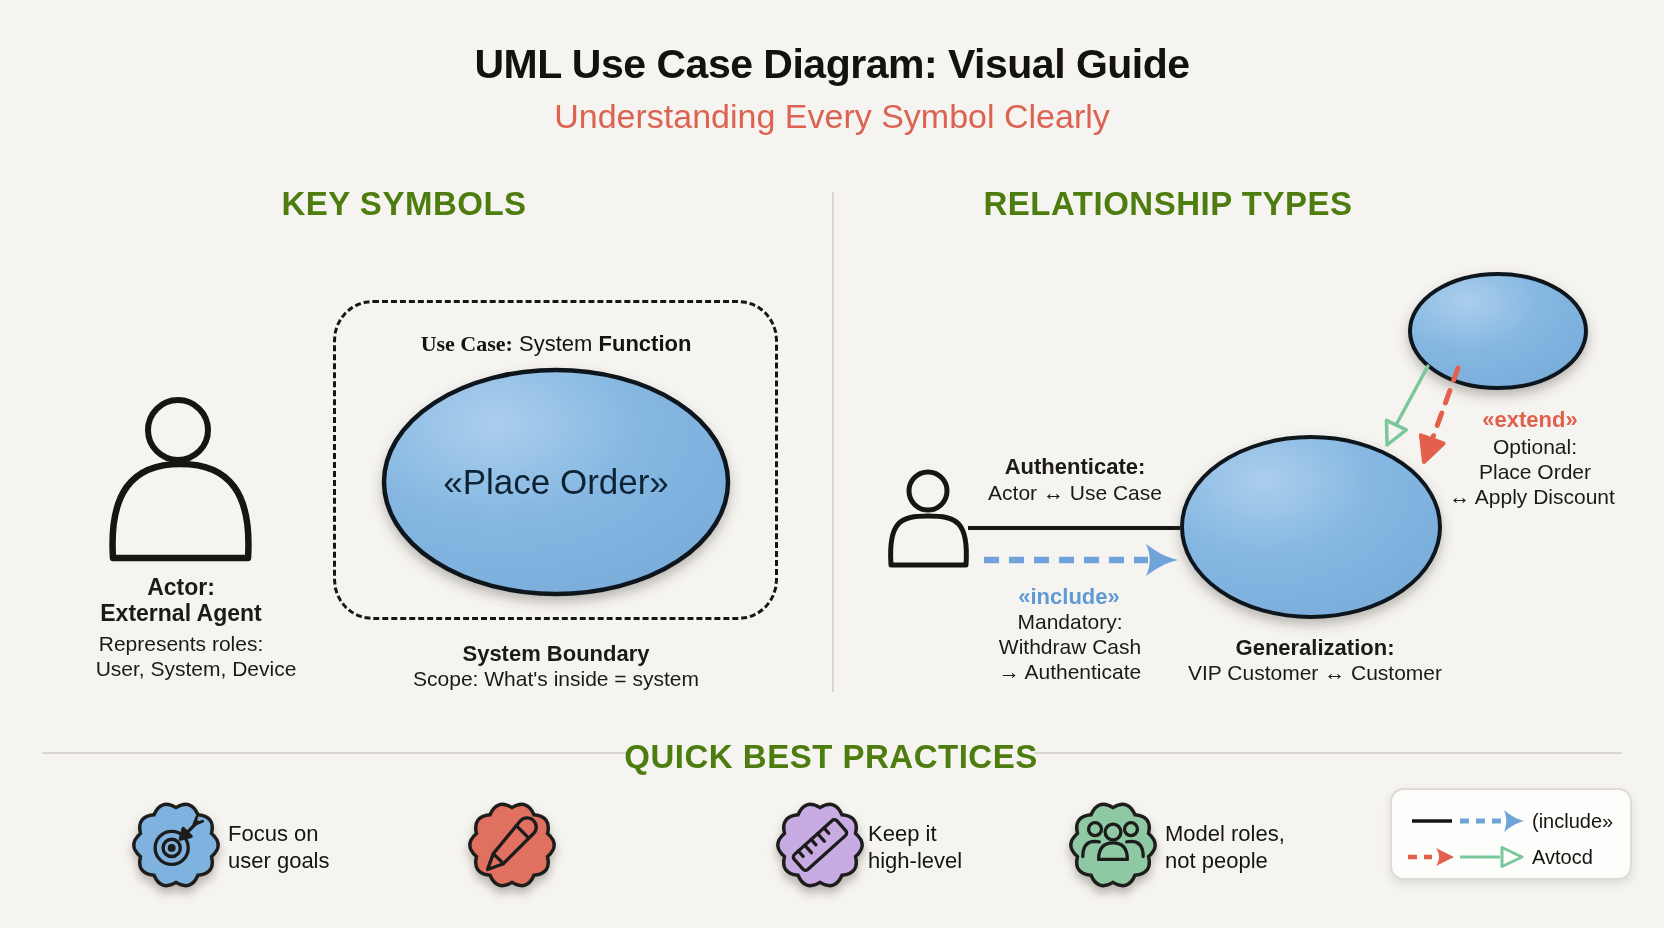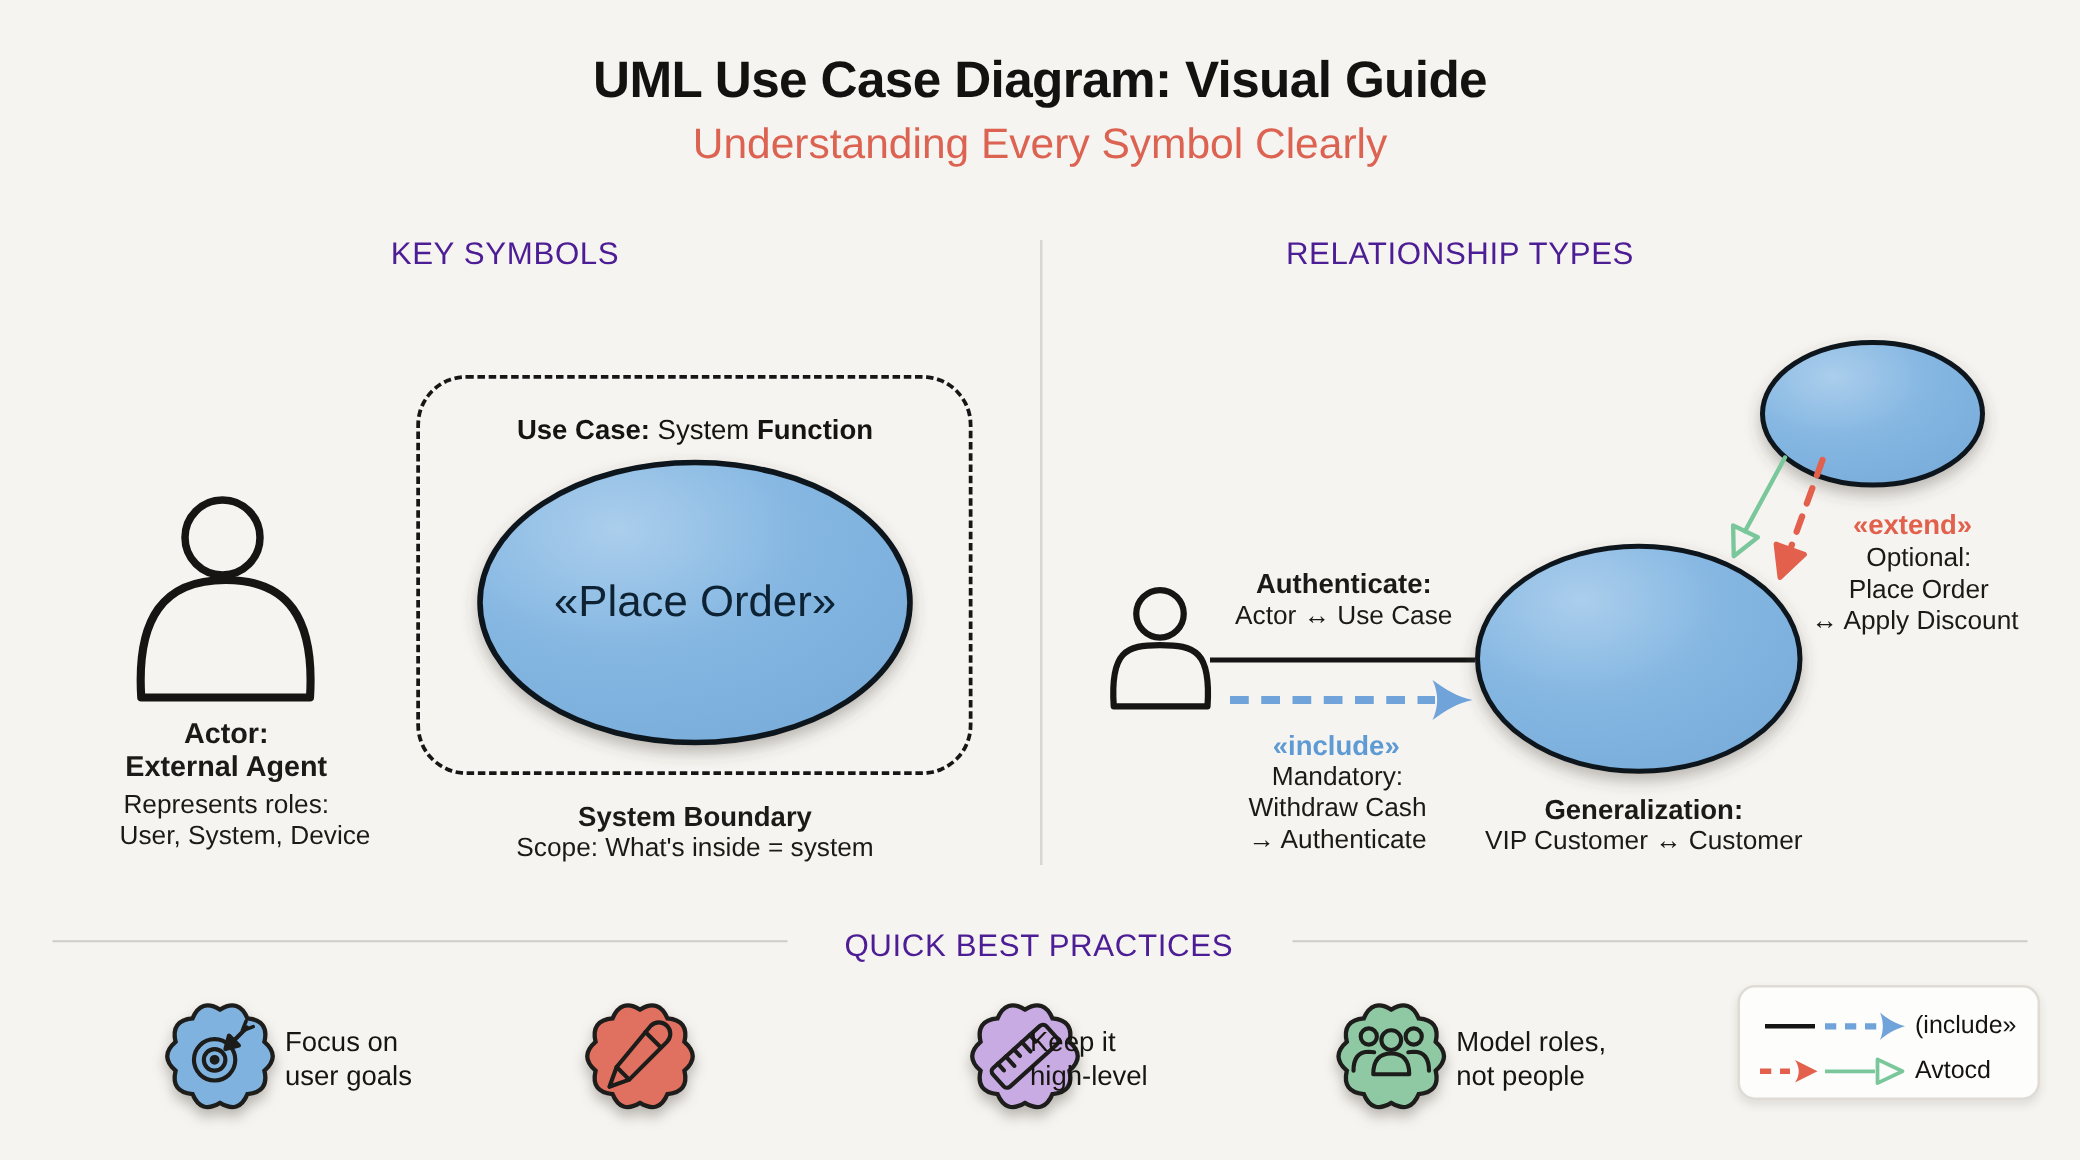--- a/index.html
+++ b/index.html
@@ -6,29 +6,29 @@
   .canvas{
     position:relative;
     width:1664px;height:928px;
     background:#F6F4F0;
     font-family:"Liberation Sans","DejaVu Sans",sans-serif;
     overflow:hidden;
   }
   .lbl{position:absolute;transform:translate(-50%,-50%);white-space:nowrap;color:#1B1A18;z-index:10;}
   .title{font-size:41px;font-weight:700;color:#141210;letter-spacing:-0.5px;}
   .subtitle{font-size:34px;font-weight:500;color:#DC6352;}
-  .sec-head{font-size:25px;font-weight:400;color:#4c1d95;letter-spacing:0.5px;}
+  .sec-head{font-size:33px;font-weight:700;color:#4d7c0f;letter-spacing:0.5px;}
   .s21{font-size:21px;}
   .s22b{font-size:22px;font-weight:700;}
   .s23b{font-size:23px;font-weight:700;}
   .inc-tag{font-size:22px;font-weight:700;color:#5E9AD3;}
   .ext-tag{font-size:22px;font-weight:700;color:#E2604C;text-align:right;}
   .ellipse-lbl{font-size:35px;font-weight:500;color:#0D2233;}
   .usecase-lbl{font-size:22px;color:#151413;}
-  .usecase-lbl .p1{font-weight:700;}
+  .usecase-lbl .p1{font-weight:700;font-family:Liberation Serif, serif;}
   .usecase-lbl .p2{font-weight:400;}
   .usecase-lbl .p3{font-weight:600;}
   .dashed-box{
     position:absolute;left:333px;top:300px;width:445px;height:320px;
     border:3.5px dashed #161616;border-radius:40px;z-index:2;box-sizing:border-box;
   }
   .overlay{position:absolute;left:0;top:0;z-index:5;pointer-events:none;}
   .legend-box{
     position:absolute;left:1390px;top:788px;width:242px;height:92px;
     background:#FDFDFC;border:2px solid #E0DCD5;border-radius:14px;
@@ -184,21 +184,21 @@
 
   <div class="badge" style="left:774px;top:799px">
     <svg width="92" height="92" viewBox="0 0 64 64">
       <path class="scallop" stroke="#1D1D1B" stroke-width="2.4" fill="#C9ABE3" d="M 32.00 6.00 Q 42.51 -0.34 47.28 10.97 Q 59.51 12.02 56.73 23.97 Q 66.00 32.00 56.73 40.03 Q 59.51 51.98 47.28 53.03 Q 42.51 64.34 32.00 58.00 Q 21.49 64.34 16.72 53.03 Q 4.49 51.98 7.27 40.03 Q -2.00 32.00 7.27 23.97 Q 4.49 12.02 16.72 10.97 Q 21.49 -0.34 32.00 6.00 Z"></path>
       <g stroke="#1C1C1A" stroke-width="2.3" fill="none" stroke-linecap="round" stroke-linejoin="round" transform="rotate(-42 32 32)">
         <rect x="12" y="25" width="40" height="14" rx="2.5"></rect>
         <path d="M18,25 v5 M24,25 v7 M30,25 v5 M36,25 v7 M42,25 v5"></path>
       </g>
     </svg>
   </div>
-  <div class="badge-text" style="left:824px;top:820px">
+  <div class="badge-text" style="left:868px;top:820px">
     <div>Keep it</div>
     <div>high-level</div>
   </div>
 
   <div class="badge" style="left:1067px;top:799px">
     <svg width="92" height="92" viewBox="0 0 64 64">
       <path class="scallop" stroke="#1D1D1B" stroke-width="2.4" fill="#8FC9A3" d="M 32.00 6.00 Q 42.51 -0.34 47.28 10.97 Q 59.51 12.02 56.73 23.97 Q 66.00 32.00 56.73 40.03 Q 59.51 51.98 47.28 53.03 Q 42.51 64.34 32.00 58.00 Q 21.49 64.34 16.72 53.03 Q 4.49 51.98 7.27 40.03 Q -2.00 32.00 7.27 23.97 Q 4.49 12.02 16.72 10.97 Q 21.49 -0.34 32.00 6.00 Z"></path>
       <g stroke="#1C1C1A" stroke-width="2.3" fill="none" stroke-linecap="round" stroke-linejoin="round">
         <circle cx="32" cy="23" r="5.5"></circle>
         <circle cx="19.5" cy="21" r="4.5"></circle>

